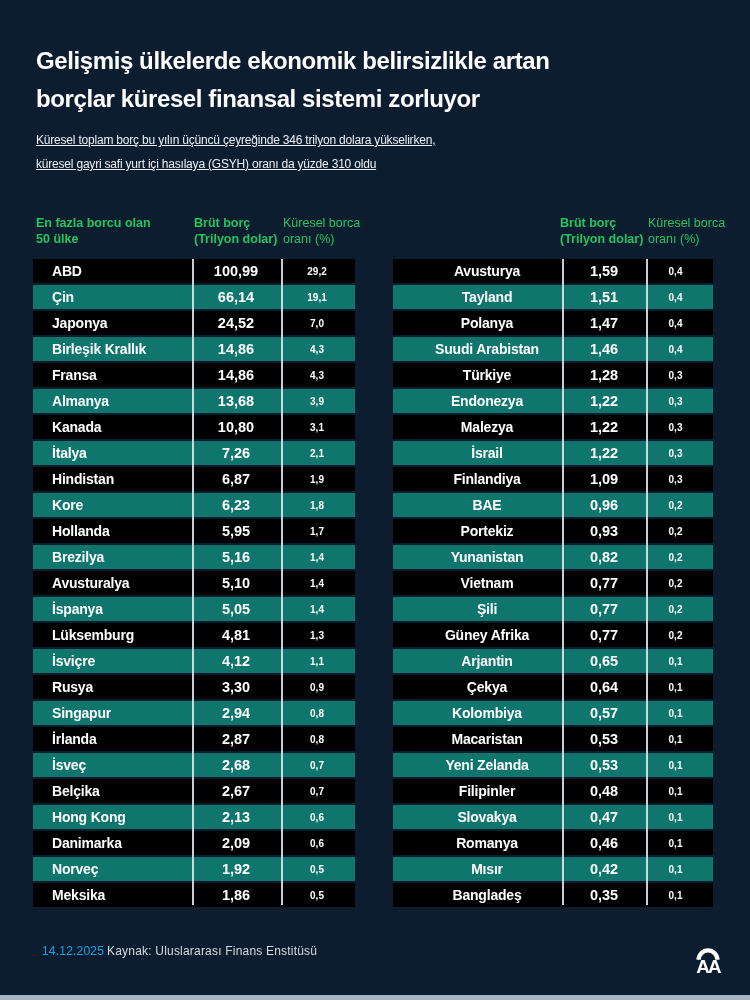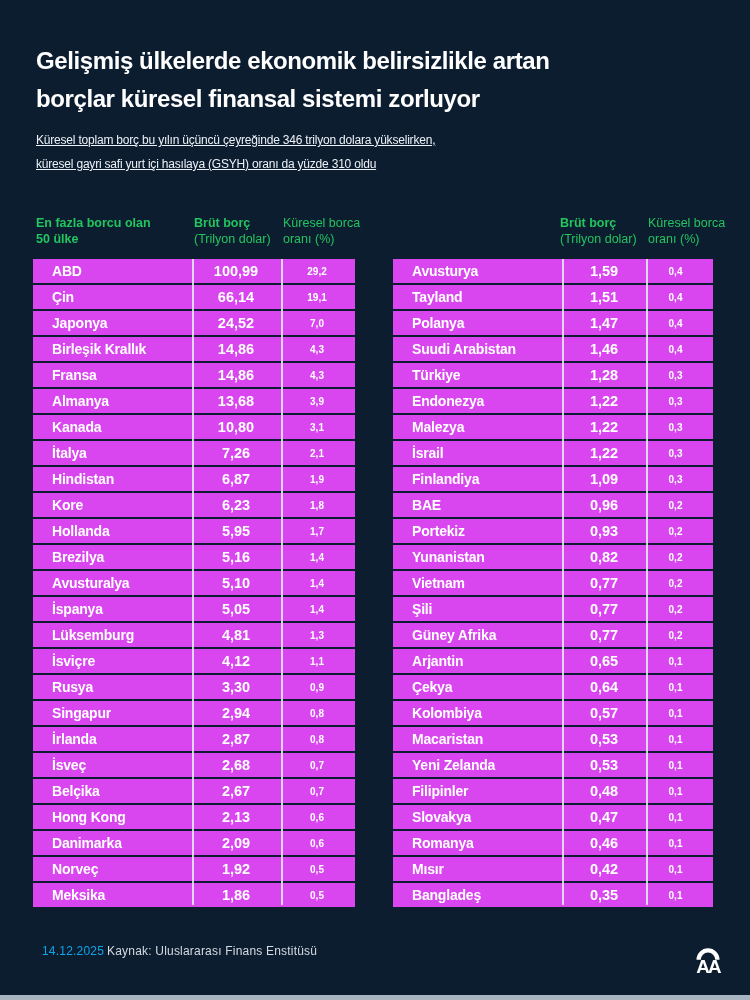--- a/index.html
+++ b/index.html
@@ -19,39 +19,39 @@
     position:absolute;left:36px;top:128px;width:660px;
     font-size:12px;line-height:24px;font-weight:400;color:#eef2f6;
     letter-spacing:-0.2px;
     text-decoration:underline;
   }
   .colhead{
     position:absolute;top:215px;
     font-size:12.5px;line-height:16px;color:#22c55e;
   }
   .colhead .b{font-weight:700;display:block;}
-  .colhead .r{font-weight:400;display:block;}
+  .colhead .r{font-weight:700;display:block;}
   .ch-country{left:36px;font-weight:700;}
   .ch-debt-l{left:194px;}
   .ch-share-l{left:283px;}
   .ch-debt-r{left:560px;}
   .ch-share-r{left:648px;}
 
   .tbl{position:absolute;top:259px;height:648px;}
   .tbl-left{left:33px;width:322px;}
   .tbl-right{left:393px;width:320px;}
   .row{
     display:flex;height:24px;margin-bottom:2px;align-items:center;
   }
-  .row-teal{background:#d946ef;}
-  .row-dark{background:#d946ef;}
+  .row-teal{background:#000000;}
+  .row-dark{background:#0f766e;}
   .cell{color:#ffffff;overflow:hidden;}
   .c-country{font-size:14px;font-weight:700;padding-left:19px;letter-spacing:-0.2px;}
   .tbl-left  .c-country{width:140px;}
-  .tbl-right .c-country{width:150px;}
+  .tbl-right .c-country{width:150px;text-align:center;}
   .c-debt{font-size:14.5px;font-weight:700;text-align:center;}
   .tbl-left  .c-debt{width:88px;}
   .tbl-right .c-debt{width:84px;}
   .c-share{font-size:10px;font-weight:700;text-align:center;}
   .tbl-left  .c-share{width:74px;}
   .tbl-right .c-share{width:59px;}
   .vline{
     position:absolute;top:0;bottom:2px;width:2px;
     background:rgba(225,235,241,0.88);
   }

